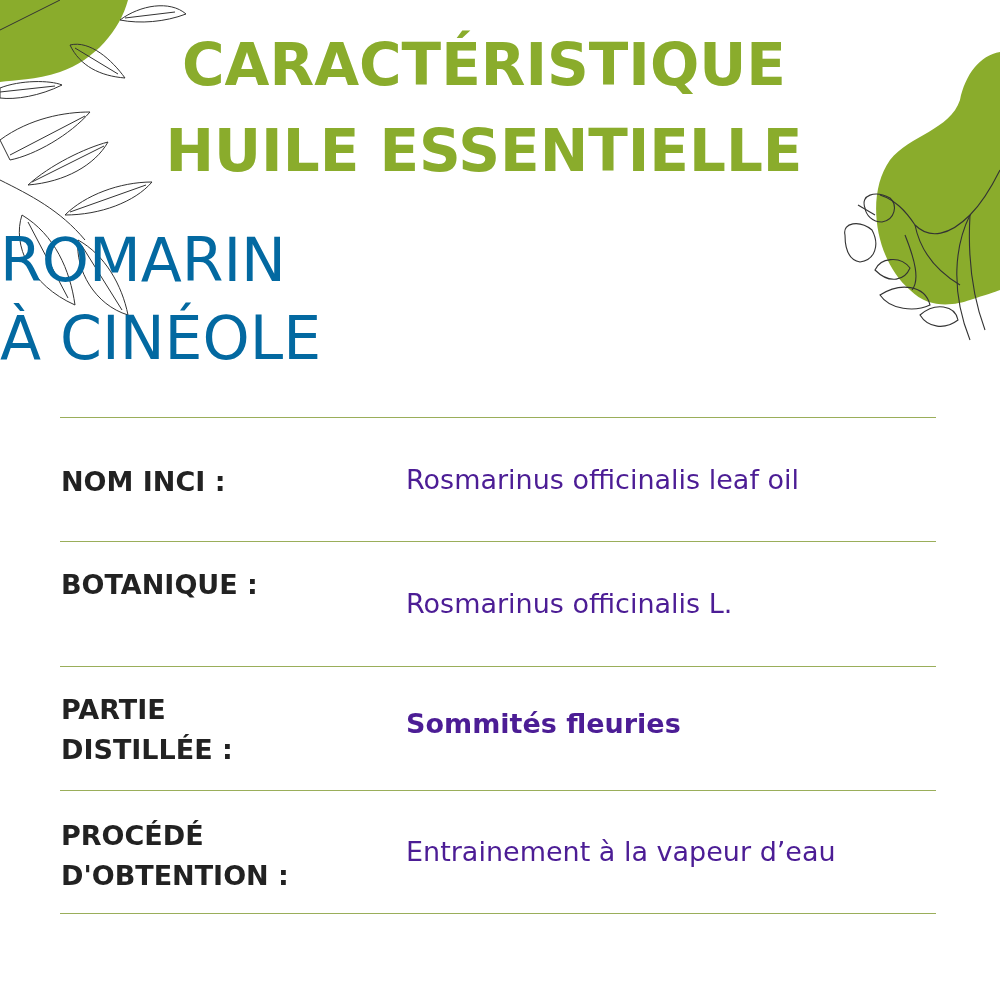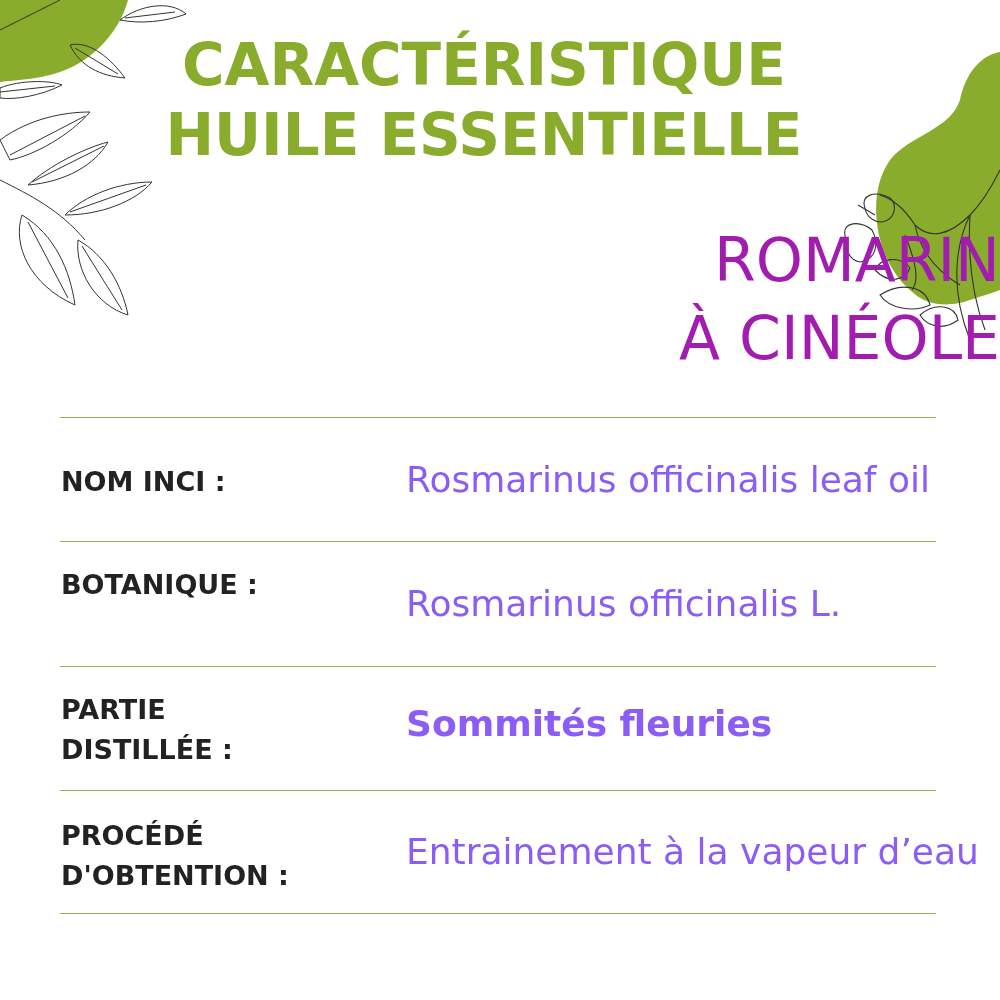--- a/index.html
+++ b/index.html
@@ -1,26 +1,26 @@
 <!DOCTYPE html>
 <html><head>
 <meta charset="utf-8">
 <style>
   html, body { margin:0; padding:0; }
   body { width:1000px; height:1000px; background:#ffffff; position:relative; overflow:hidden;
          font-family:"Liberation Sans", sans-serif; }
   .deco { position:absolute; }
   .title { position:absolute; left:0; width:968px; text-align:center; color:#8aac2c; font-weight:bold;
            font-family:"DejaVu Sans", sans-serif; font-size:58px; letter-spacing:0px; line-height:1; }
-  .subtitle { position:absolute; left:0; width:1000px; text-align:right; color:#a21caf;
+  .subtitle { position:absolute; left:0; width:1000px; text-align:left; color:#0369a1;
               font-family:"DejaVu Sans", sans-serif; font-weight:normal; font-size:60px; line-height:1; }
   .hr { position:absolute; left:60px; width:876px; height:1px; background:#9aae5a; }
   .row-label { position:absolute; left:61px; color:#222; font-weight:bold; font-size:27px; line-height:40px;
                font-family:"DejaVu Sans", sans-serif; }
-  .row-value { position:absolute; left:406px; color:#8b5cf6; font-size:36px; line-height:40px;
+  .row-value { position:absolute; left:406px; color:#4c1d95; font-size:27px; line-height:40px;
                font-family:"DejaVu Sans", sans-serif; }
 </style>
 </head>
 <body>
 
 <svg class="deco" style="left:0;top:0" width="200" height="330" viewBox="0 0 200 330">
   <path d="M0,0 L128,0 C120,30 95,60 60,72 C35,80 15,80 0,82 Z" fill="#8aac2c"></path>
   <g fill="none" stroke="#333" stroke-width="1">
     <path d="M120,20 C140,5 170,0 186,14 C165,22 140,24 120,20 Z"></path>
     <path d="M125,18 L175,12"></path>
@@ -54,21 +54,21 @@
     <path d="M25,205 C22,192 40,190 52,200 C60,215 55,230 40,232 C28,230 25,218 25,205 Z"></path>
     <path d="M55,240 C60,228 80,225 90,238 C85,250 70,255 55,240 Z"></path>
     <path d="M60,265 C80,252 105,255 110,275 C95,282 70,280 60,265 Z"></path>
     <path d="M100,285 C115,272 135,275 138,290 C125,300 108,298 100,285 Z"></path>
     <path d="M38,175 L55,185"></path>
     <path d="M85,205 C95,230 100,250 92,260"></path>
   </g>
 </svg>
 
 <div class="title" style="top:36px;">CARACTÉRISTIQUE</div>
-<div class="title" style="top:106px;">HUILE ESSENTIELLE</div>
+<div class="title" style="top:122px;">HUILE ESSENTIELLE</div>
 <div class="subtitle" style="top:230px;">ROMARIN</div>
 <div class="subtitle" style="top:308px;">À CINÉOLE</div>
 
 <div class="hr" style="top:417px;"></div>
 
 <div>
   <div class="row-label" style="top:462px;">
     <span>NOM INCI :</span>
   </div>
   <div class="row-value" style="top:460px;">Rosmarinus officinalis leaf oil</div>

